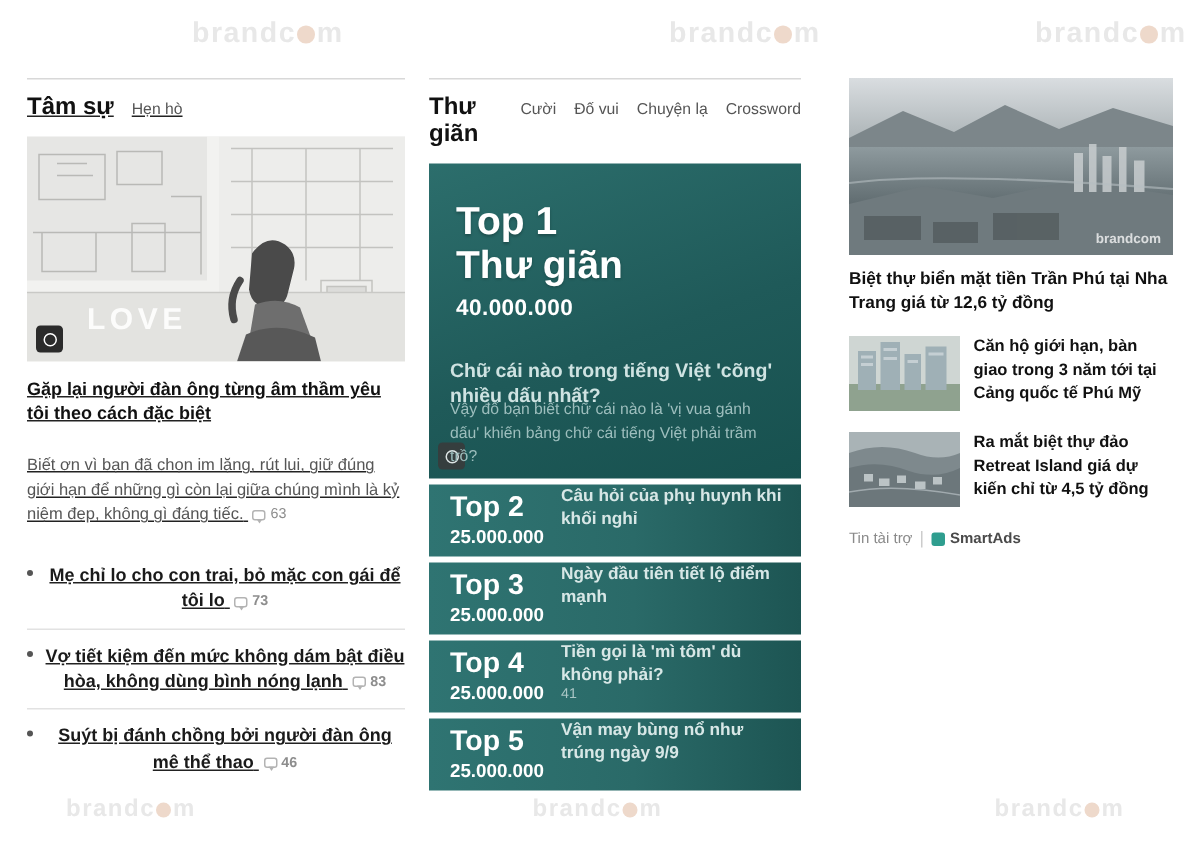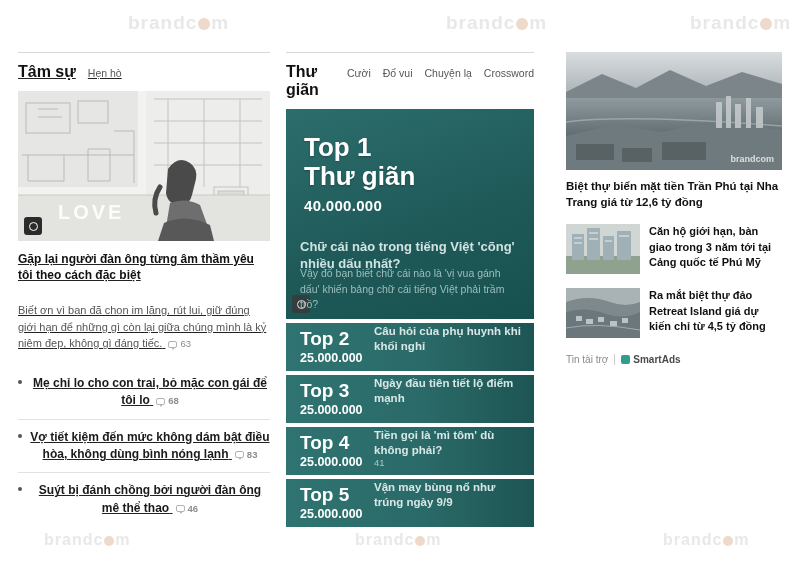--- a/index.html
+++ b/index.html
@@ -373,21 +373,21 @@
             <span class="bubble"></span>
             <span>63</span>
           </span>
       </div>
 
       <ul class="lead-list">
         <li>
           <span>Mẹ chỉ lo cho con trai, bỏ mặc con gái để tôi lo</span>
           <span class="cmt">
               <span class="bubble"></span>
-              <span>68</span>
+              <span>73</span>
             </span>
         </li>
         <li>
           <span>Vợ tiết kiệm đến mức không dám bật điều hòa, không dùng bình nóng lạnh</span>
           <span class="cmt">
               <span class="bubble"></span>
               <span>83</span>
             </span>
         </li>
         <li>

